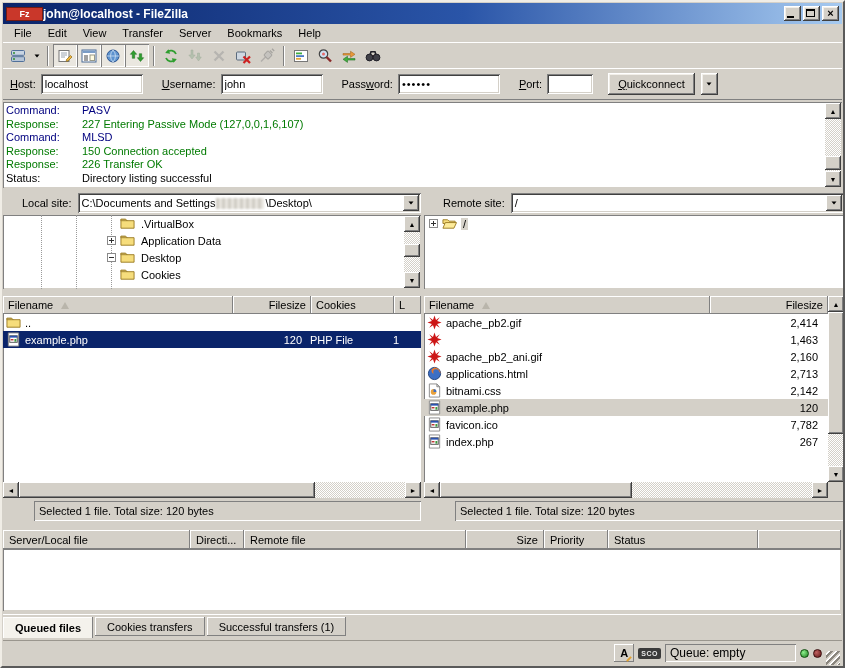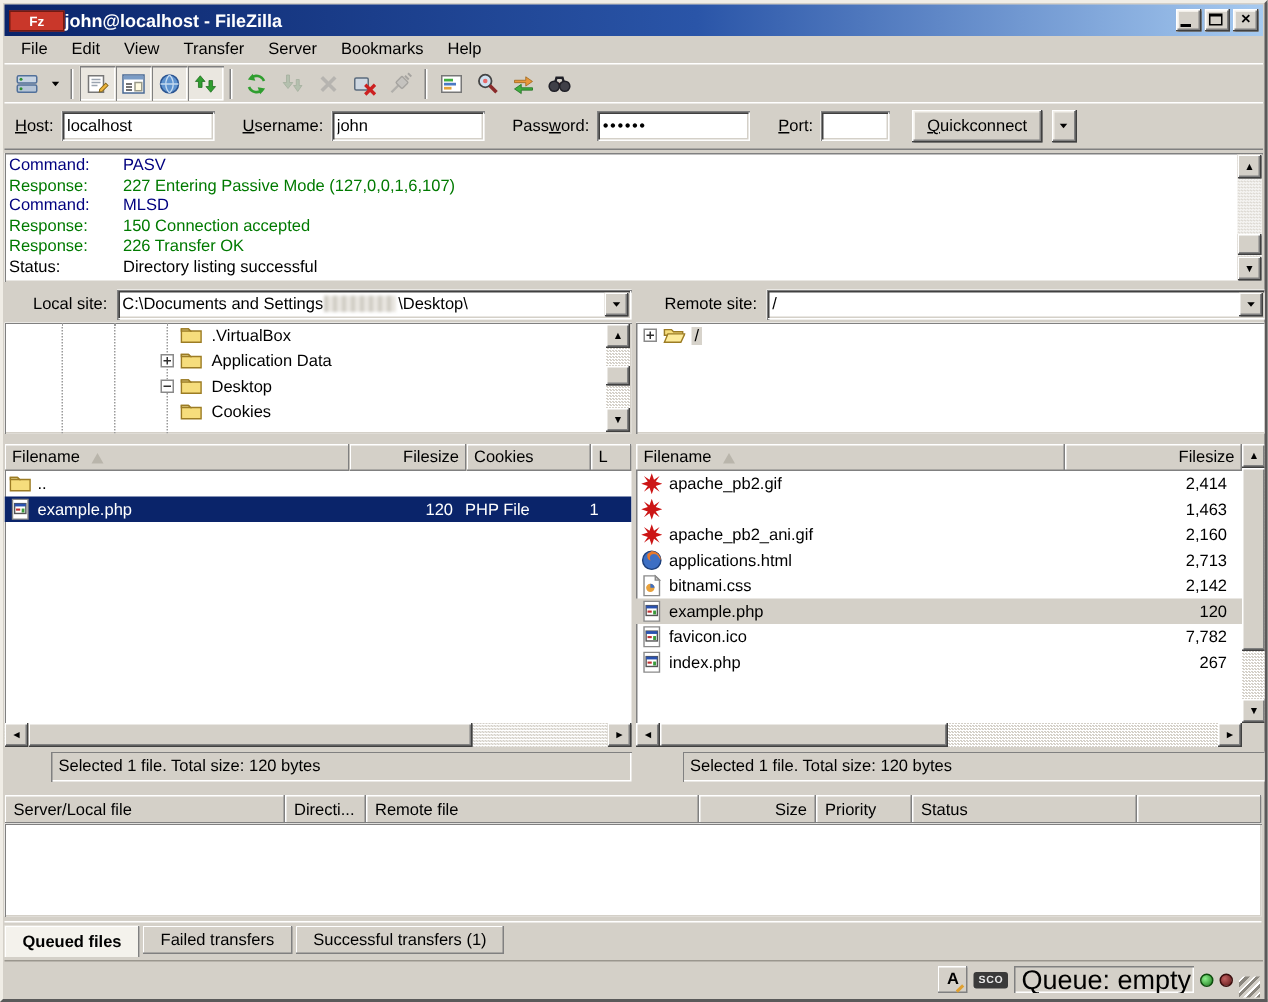--- a/index.html
+++ b/index.html
@@ -124,21 +124,21 @@
   .tab{height:19px;display:flex;align-items:center;padding:0 12px;background:#d4d0c8;margin-right:2px;
     box-shadow:inset -1px -1px #808080,inset 1px 1px #fff;}
   .tab.active{font-weight:bold;background:#f4f2ec;height:21px;box-shadow:inset -1px 0 #808080,inset 1px 1px #fff;}
   
   .statusbar{position:absolute;left:1px;right:1px;bottom:1px;height:25px;border-top:1px solid #9a968e;
     display:flex;align-items:center;justify-content:flex-end;gap:4px;padding:0 2px 0 0;background:#d4d0c8;}
   .sb-datatype{width:20px;height:18px;background:#d4d0c8;box-shadow:inset -1px -1px #808080,inset 1px 1px #fff;
     display:flex;align-items:center;justify-content:center;font-weight:bold;font-size:11px;position:relative;}
   .sb-datatype::after{content:"";position:absolute;right:2px;bottom:2px;width:6px;height:2px;background:#e0a030;transform:rotate(-45deg);}
   .sb-speed{background:#3a3a3a;color:#e8e8e8;font-size:7px;font-weight:bold;padding:2px 3px;border-radius:2px;letter-spacing:.5px;}
-  .sb-queue{width:120px;height:18px;display:flex;align-items:center;padding:0 5px;font-size:18px;background:#d4d0c8;
+  .sb-queue{width:131px;height:18px;display:flex;align-items:center;padding:0 5px;font-size:12px;background:#d4d0c8;
     box-shadow:inset 1px 1px #808080,inset -1px -1px #fff;white-space:nowrap;overflow:hidden;}
   .led{width:9px;height:9px;border-radius:50%;flex:none;}
   .led.green{background:radial-gradient(circle at 35% 35%,#8cf08c,#1c7a1c);border:1px solid #0d4d0d;}
   .led.red{background:radial-gradient(circle at 35% 35%,#c06060,#5d1616);border:1px solid #3a0d0d;}
   .grip{width:14px;height:14px;align-self:flex-end;
     background:repeating-linear-gradient(135deg,transparent 0 2px,#fff 2px 3px,#8a867e 3px 5px);}
 </style>
 </head>
 <body>
 
@@ -600,21 +600,21 @@
       <span class="qhcell" style="width:222px">Remote file</span>
       <span class="qhcell" style="width:78px" data-num="true">Size</span>
       <span class="qhcell" style="width:64px">Priority</span>
       <span class="qhcell" style="width:150px">Status</span>
       <span class="qhcell" style="flex:1 1 auto"></span>
     </div>
   <div class="queue-body"></div>
   <div class="tabs">
 
   <span class="tab active">Queued files</span>
-      <span class="tab">Failed transfers</span>
+      <span class="tab">Cookies transfers</span>
       <span class="tab">Successful transfers (1)</span>
     </div>
 
   <div class="statusbar">
     <span class="sb-datatype">A</span>
     <span class="sb-speed">SCO</span>
     <span class="sb-queue">Queue: empty</span>
     <span class="led green"></span>
     <span class="led red"></span>
     <span class="grip"></span>

